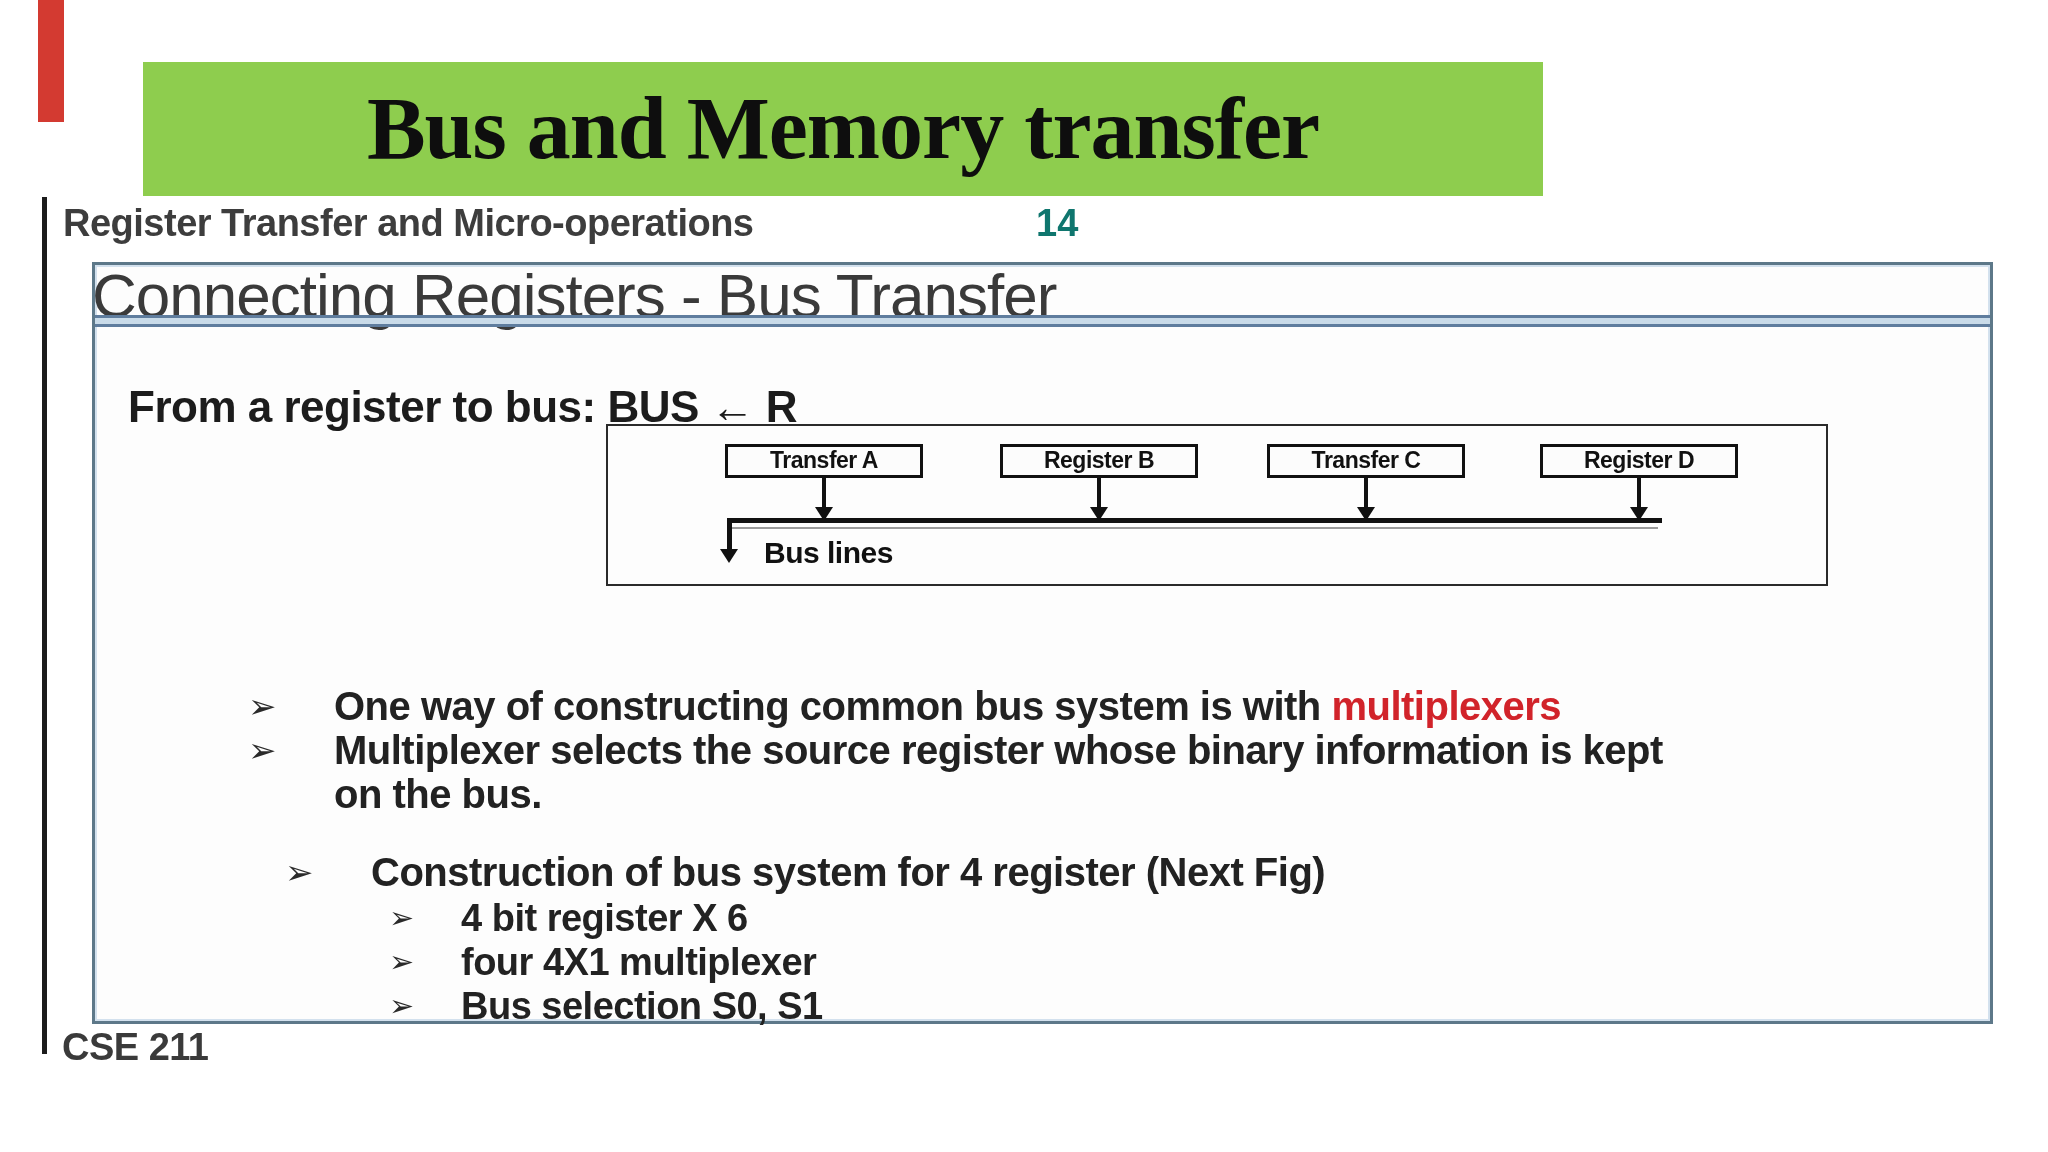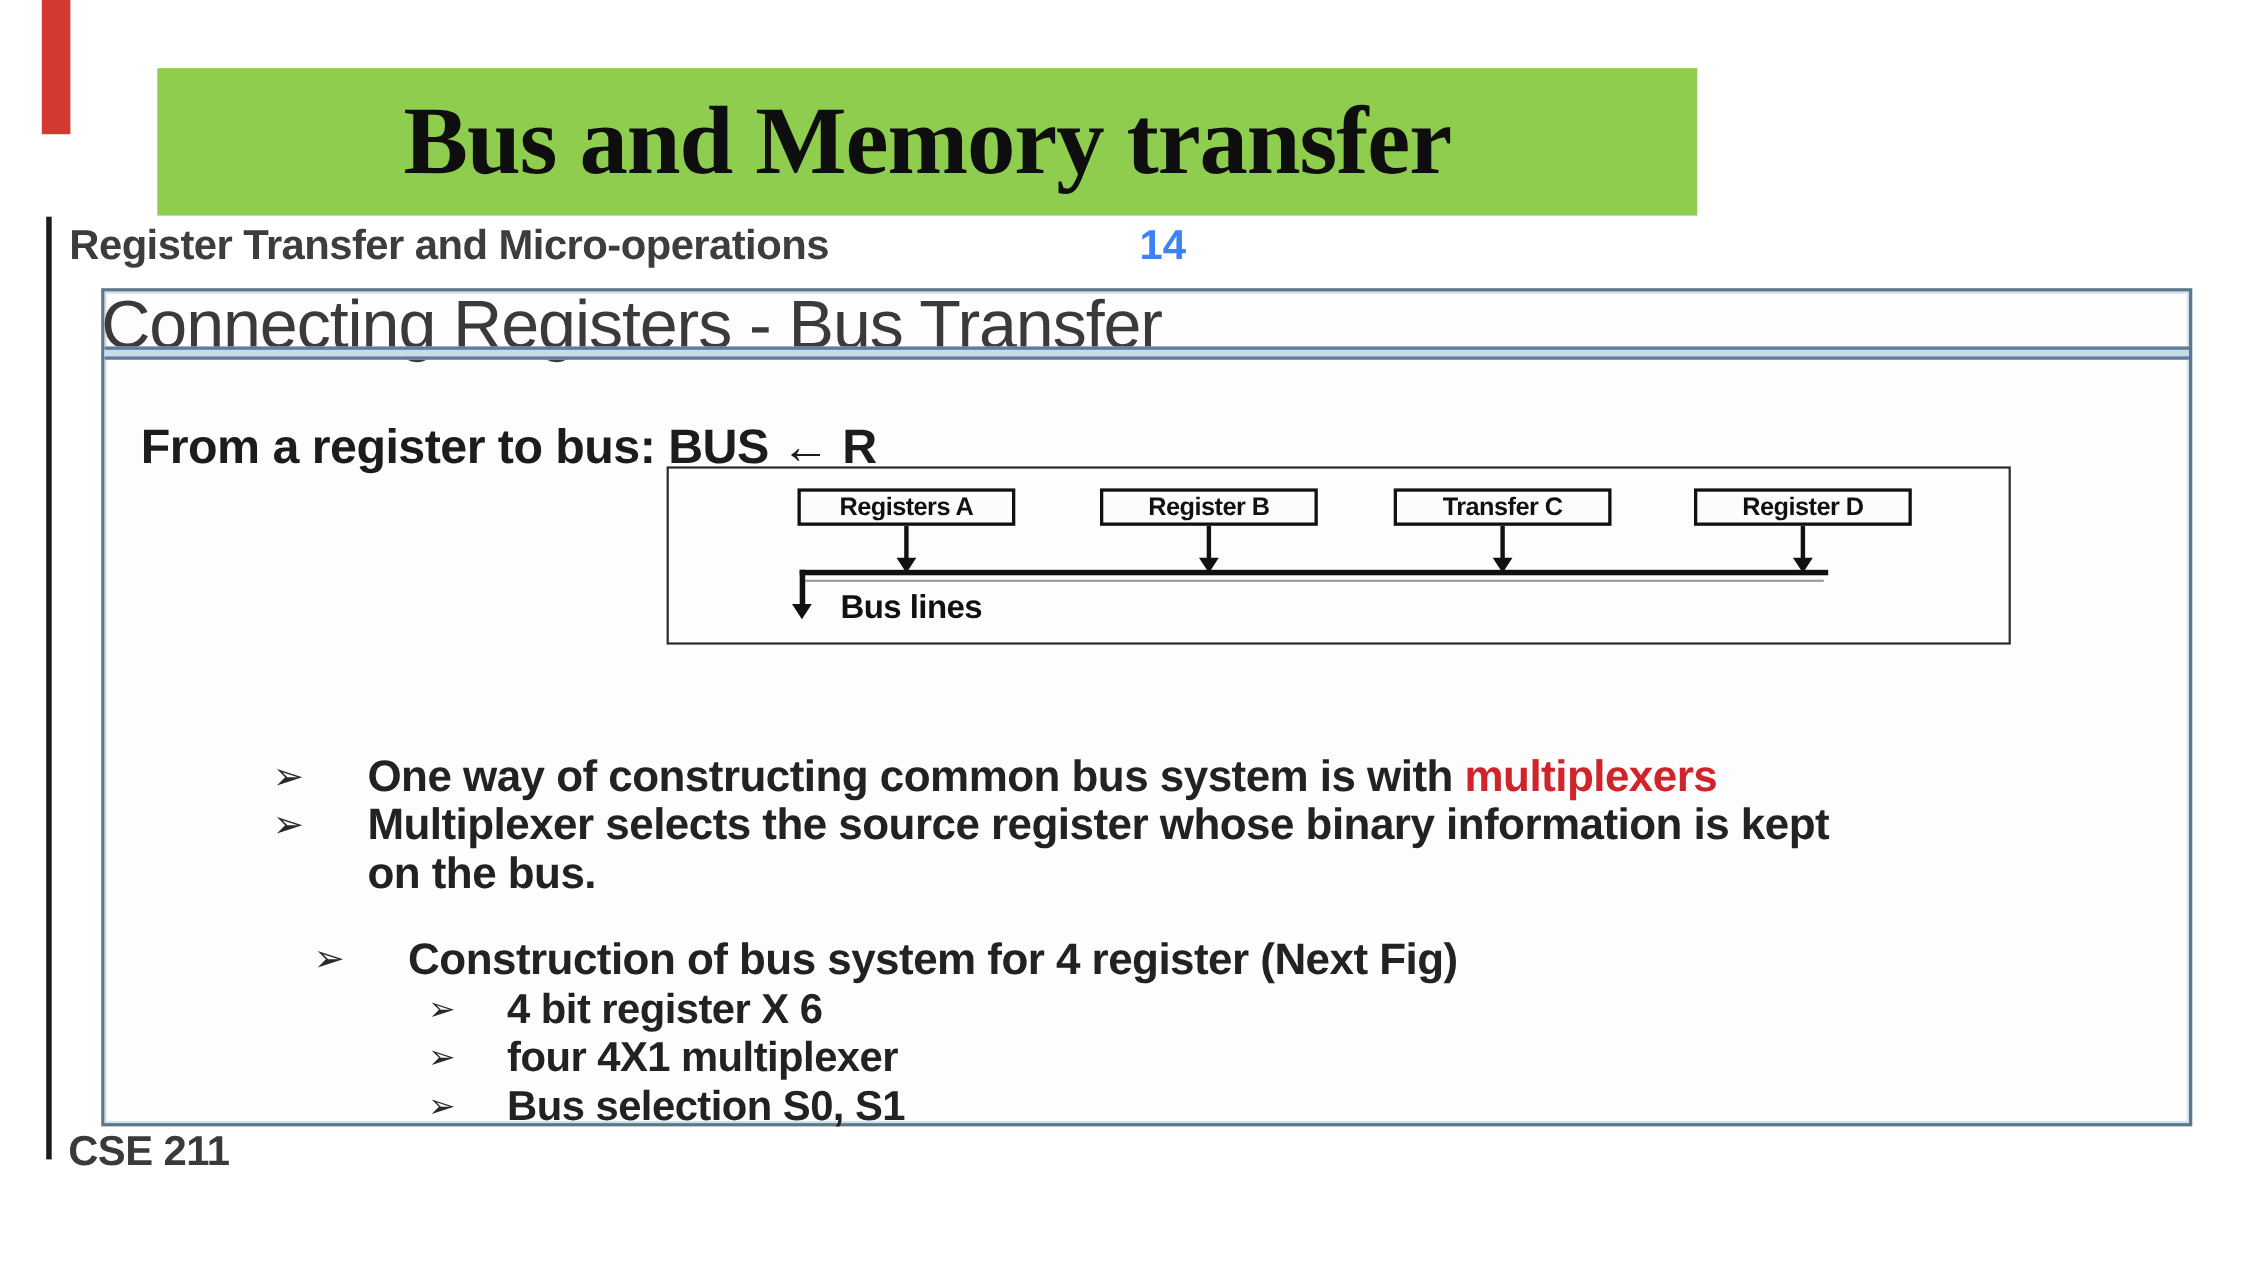--- a/index.html
+++ b/index.html
@@ -16,21 +16,21 @@
   }
   .banner-title {
     font-family:"Liberation Serif","DejaVu Serif",serif;
     font-weight:bold; font-size:88px; line-height:134px; color:#0e0e0e; letter-spacing:-1px;
   }
   
   .header-left {
     position:absolute; left:63px; top:202px; font-size:38px; font-weight:700;
     color:#3d3d3d; letter-spacing:-0.5px;
   }
-  .header-page { position:absolute; left:1036px; top:202px; font-size:38px; font-weight:700; color:#3b82f6; }
+  .header-page { position:absolute; left:1036px; top:202px; font-size:38px; font-weight:700; color:#0f766e; }
   
   .left-rule { position:absolute; left:42px; top:197px; width:5px; height:857px; background:#1c1c1c; }
   
   .slide-box {
     position:absolute; left:92px; top:262px; width:1901px; height:762px;
     border:3px solid #5d7889; background:#fdfdfd;
     box-shadow:inset 0 2px 0 #d3e1ee, inset 0 -2px 0 #d3e1ee, inset 2px 0 0 #d3e1ee, inset -2px 0 0 #d3e1ee;
     box-sizing:border-box;
   }
   .slide-title {
@@ -89,21 +89,21 @@
 
   <div class="slide-box"></div>
 
   <div class="slide-title">Connecting Registers - Bus Transfer</div>
   <div class="separator"></div>
 
   <div class="lead-line">From a register to bus: BUS ← R</div>
 
   <div class="diagram-box"></div>
 
-  <div class="reg-box reg-a">Registers A</div>
+  <div class="reg-box reg-a">Transfer A</div>
   <div class="reg-box reg-b">Register B</div>
   <div class="reg-box reg-c">Transfer C</div>
   <div class="reg-box reg-d">Register D</div>
 
   <div class="v-line" style="left:822px; top:478px; height:30px;"></div>
   <div class="arrow-head" style="left:815px; top:507px;"></div>
   <div class="v-line" style="left:1097px; top:478px; height:30px;"></div>
   <div class="arrow-head" style="left:1090px; top:507px;"></div>
   <div class="v-line" style="left:1364px; top:478px; height:30px;"></div>
   <div class="arrow-head" style="left:1357px; top:507px;"></div>

